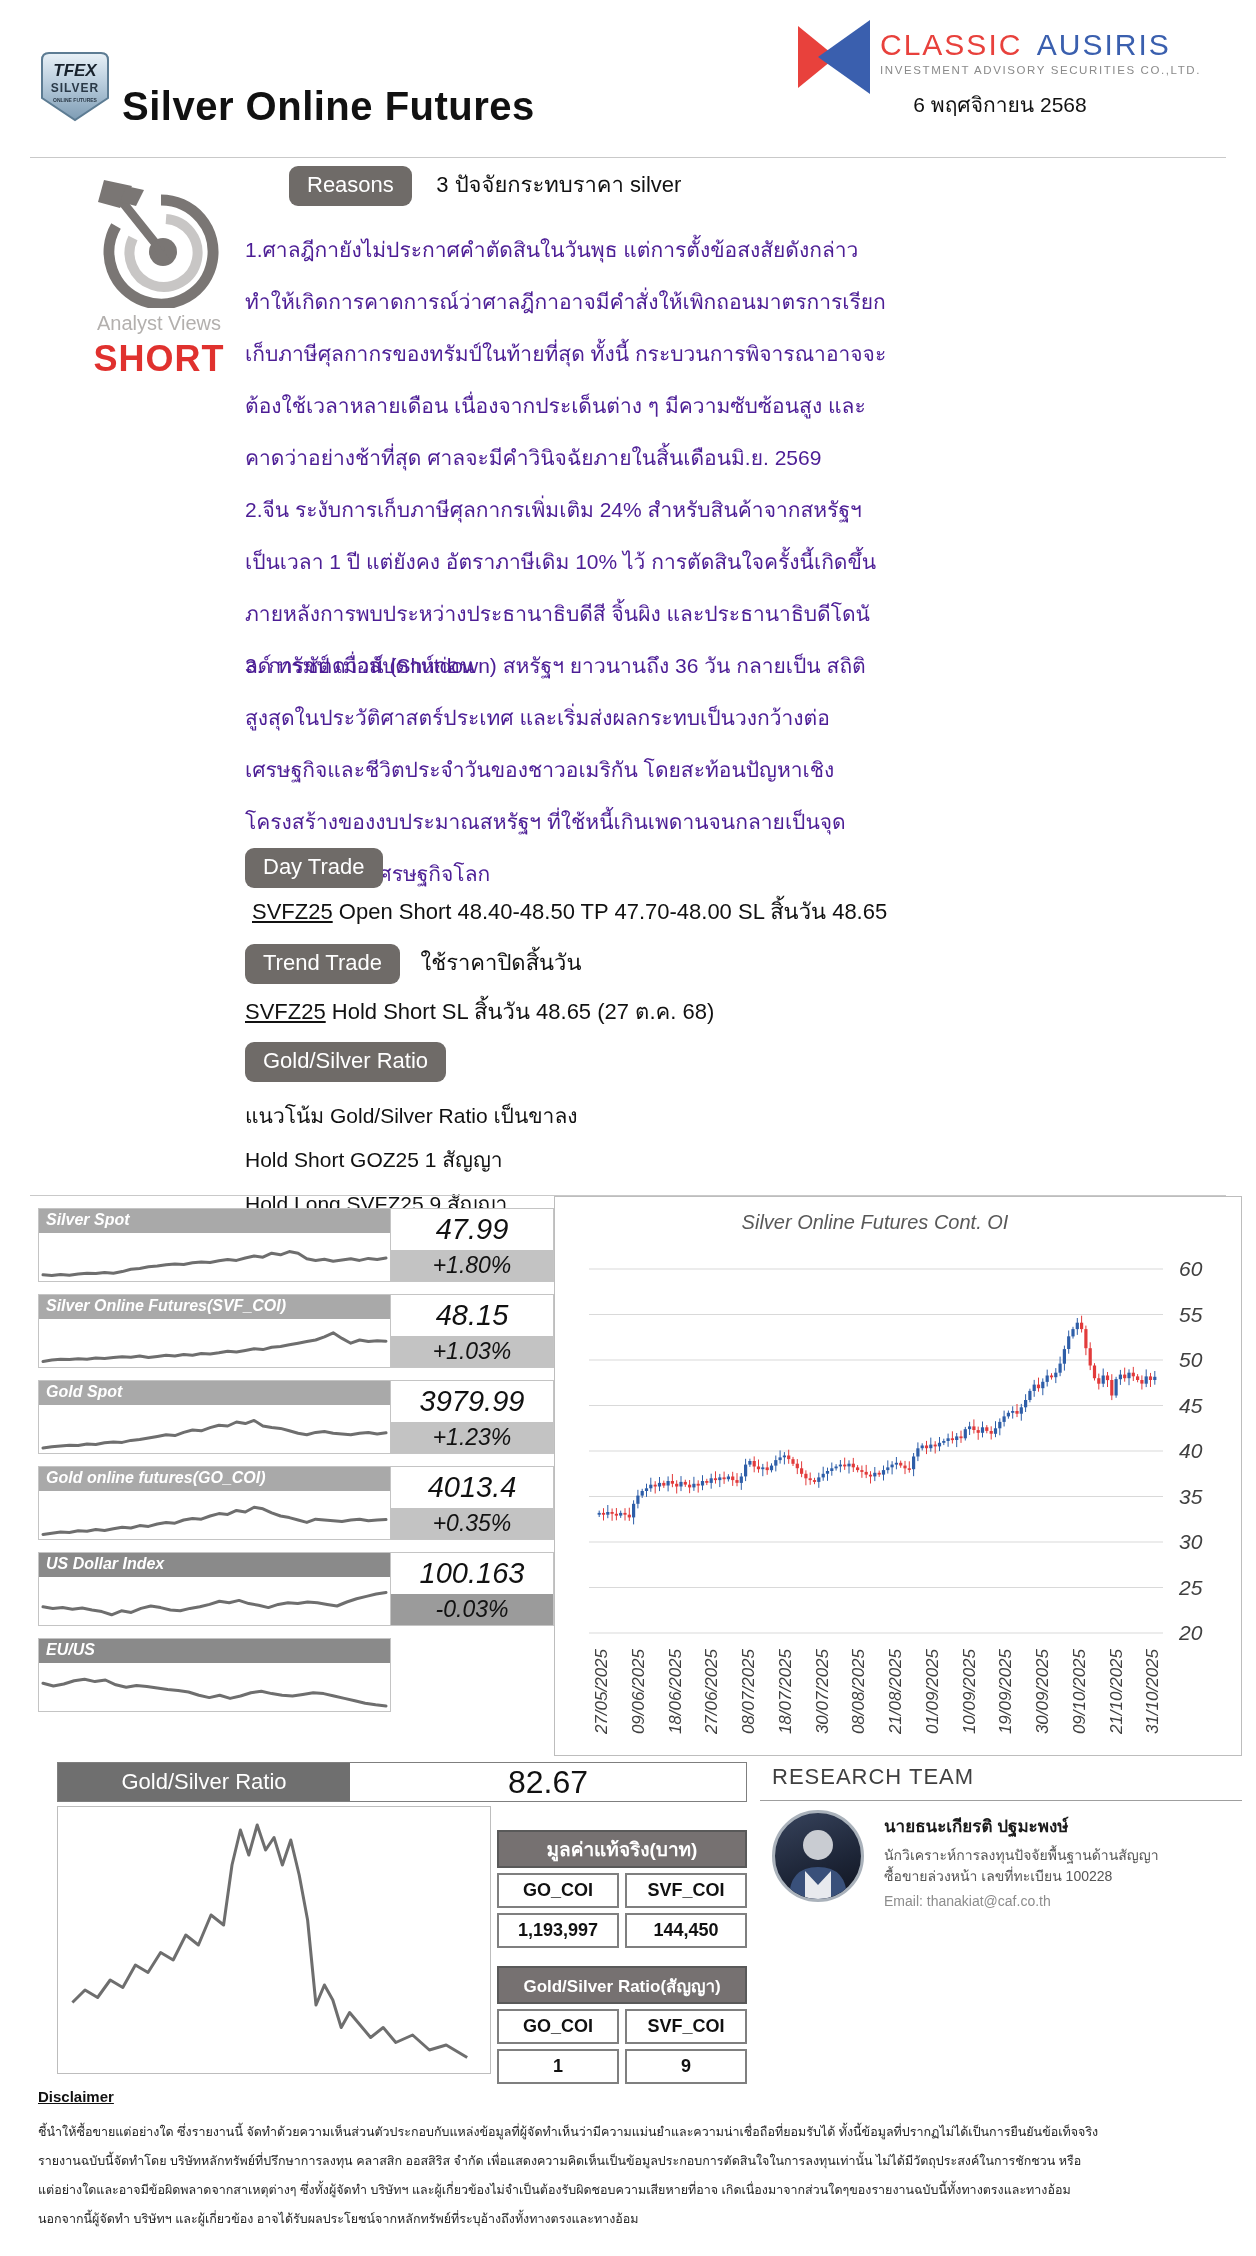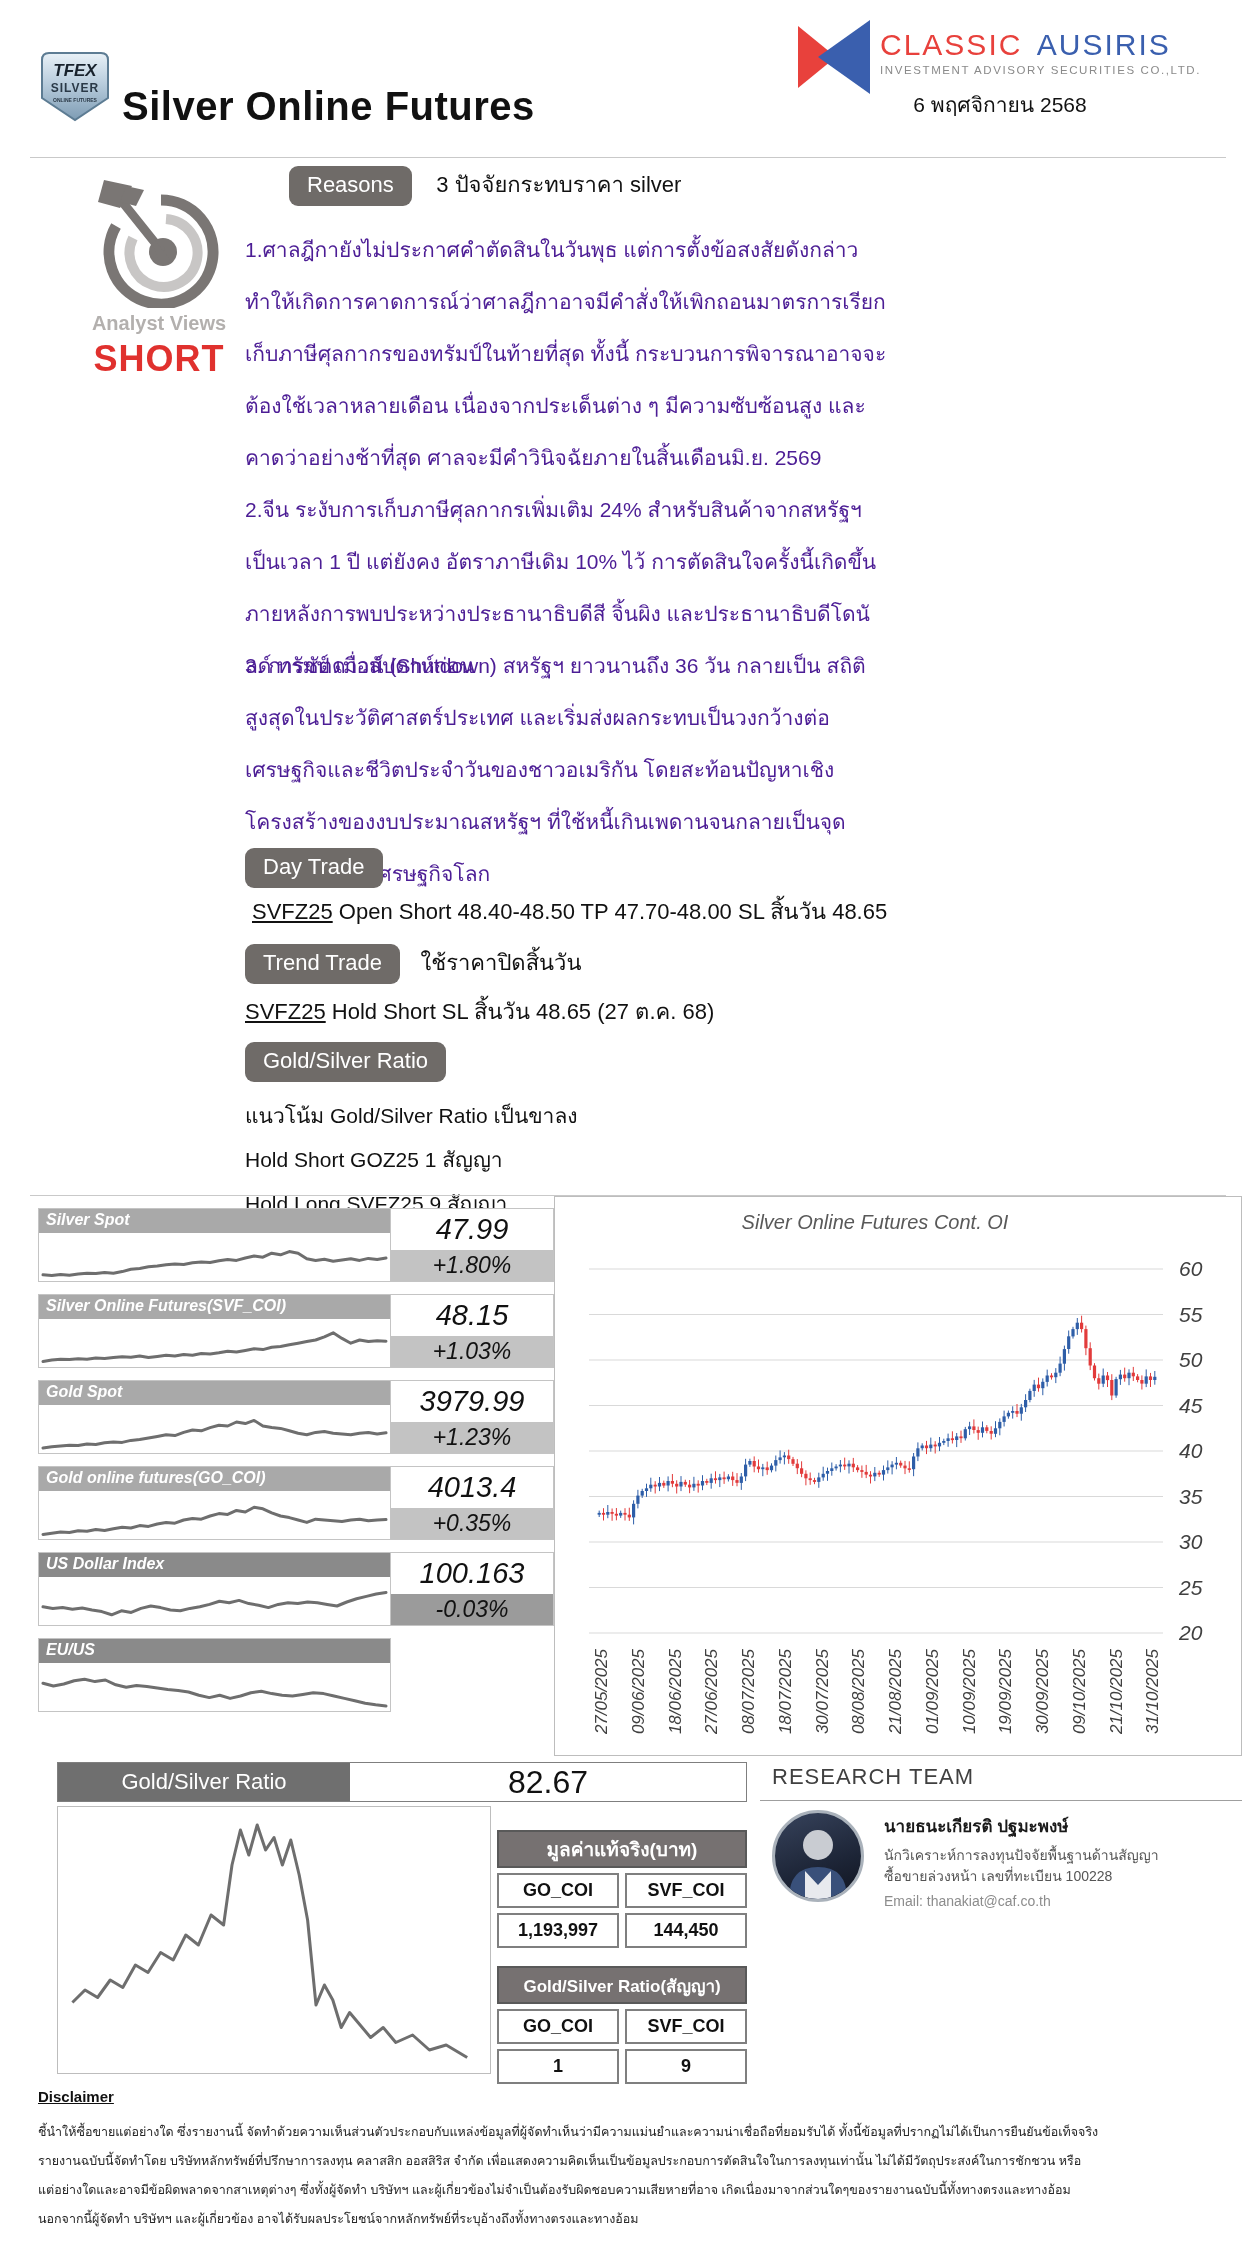--- a/index.html
+++ b/index.html
@@ -109,21 +109,21 @@
     <path d="M 80 47 A 34 34 0 1 1 47 66" stroke="#c8c6c5" stroke-width="10"></path>
     <circle cx="77" cy="80" r="14" fill="#7a7674"></circle>
   </g>
   <g stroke="#7a7674" stroke-width="9" stroke-linecap="round">
     <line x1="30" y1="22" x2="74" y2="77"></line>
   </g>
   <polygon points="18,8 46,14 34,36 12,30" fill="#7a7674"></polygon>
   <polygon points="40,14 58,18 50,34 34,30" fill="#7a7674"></polygon>
   <polygon points="64,62 86,90 74,92" fill="#7a7674"></polygon>
 </svg>
-<div class="abs analyst-label" style="left:74px; top:312px; width:170px;font-weight:bold;">Analyst Views</div>
+<div class="abs analyst-label" style="left:74px; top:312px; width:170px;">Analyst Views</div>
 <div class="abs analyst-view" style="left:74px; top:338px; width:170px;">SHORT</div>
 
 <div class="abs" style="left:245px; top:166px;padding-left:44px;">
   <span class="badge">Reasons</span>
   <span class="reason-title">3 ปัจจัยกระทบราคา silver</span>
 </div>
 <div class="abs para" style="left:245px; top:224px;">1.ศาลฎีกายังไม่ประกาศคำตัดสินในวันพุธ แต่การตั้งข้อสงสัยดังกล่าวทำให้เกิดการคาดการณ์ว่าศาลฎีกาอาจมีคำสั่งให้เพิกถอนมาตรการเรียกเก็บภาษีศุลกากรของทรัมป์ในท้ายที่สุด ทั้งนี้ กระบวนการพิจารณาอาจจะต้องใช้เวลาหลายเดือน เนื่องจากประเด็นต่าง ๆ มีความซับซ้อนสูง และคาดว่าอย่างช้าที่สุด ศาลจะมีคำวินิจฉัยภายในสิ้นเดือนมิ.ย. 2569</div>
 <div class="abs para" style="left:245px; top:484px;">2.จีน ระงับการเก็บภาษีศุลกากรเพิ่มเติม 24% สำหรับสินค้าจากสหรัฐฯ เป็นเวลา 1 ปี แต่ยังคง อัตราภาษีเดิม 10% ไว้ การตัดสินใจครั้งนี้เกิดขึ้น ภายหลังการพบประหว่างประธานาธิบดีสี จิ้นผิง และประธานาธิบดีโดนัลด์ ทรัมป์ เมื่อสัปดาห์ก่อน</div>
 <div class="abs para" style="left:245px; top:640px;">3. การชัตดาวน์ (Shutdown) สหรัฐฯ ยาวนานถึง 36 วัน กลายเป็น สถิติสูงสุดในประวัติศาสตร์ประเทศ และเริ่มส่งผลกระทบเป็นวงกว้างต่อเศรษฐกิจและชีวิตประจำวันของชาวอเมริกัน โดยสะท้อนปัญหาเชิงโครงสร้างของงบประมาณสหรัฐฯ ที่ใช้หนี้เกินเพดานจนกลายเป็นจุดเปราะบางทางเศรษฐกิจโลก</div>
 

